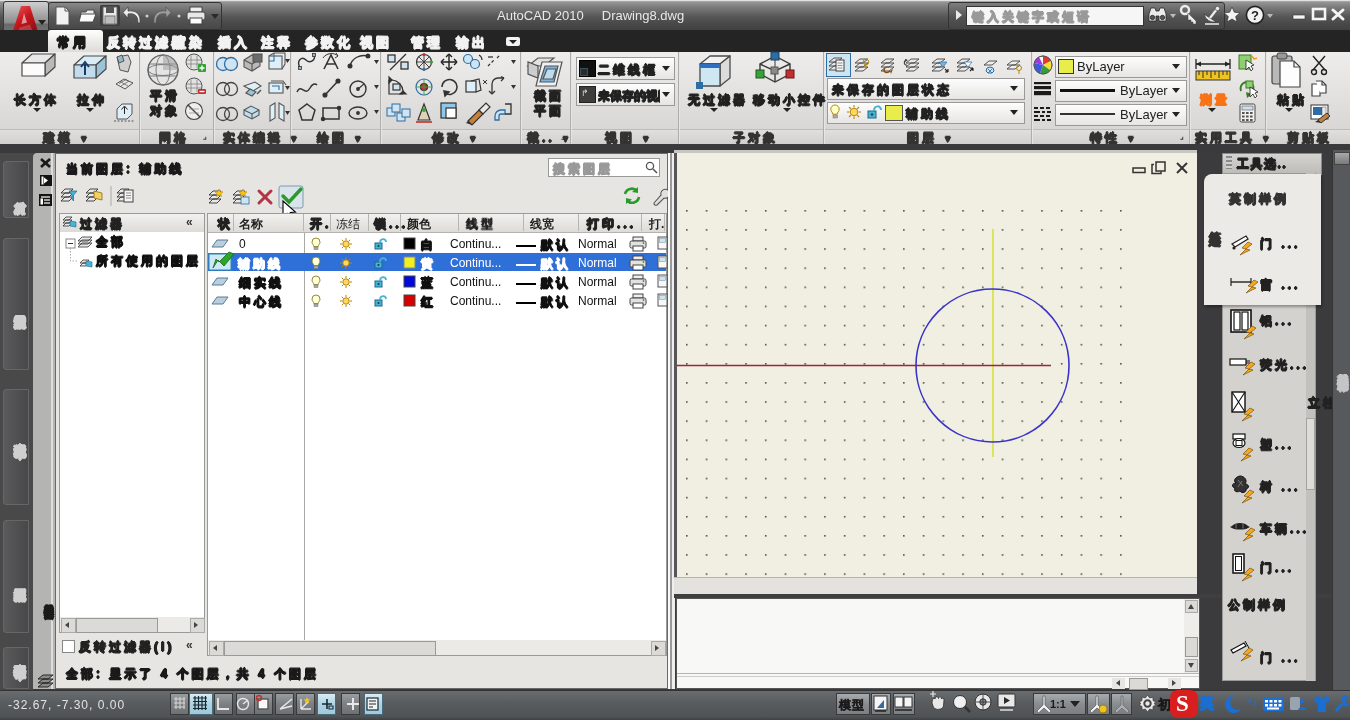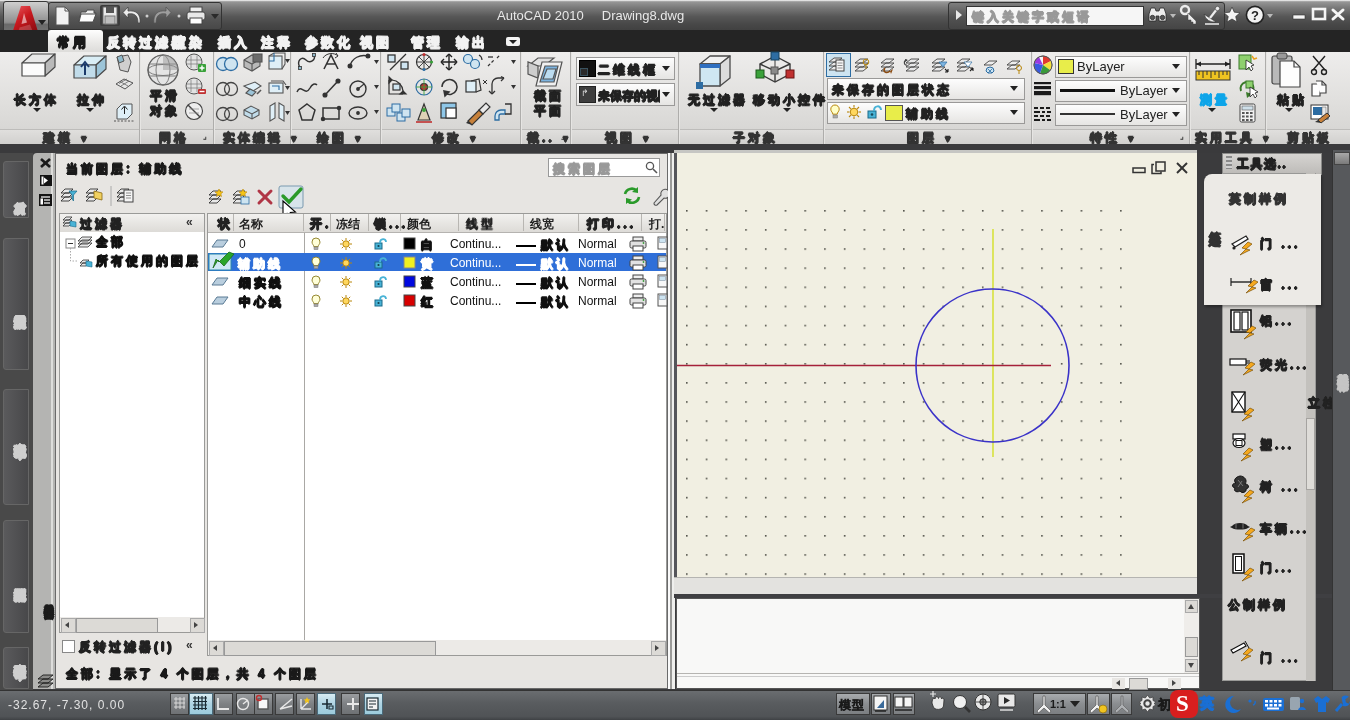--- a/index.html
+++ b/index.html
@@ -602,21 +602,21 @@
   <div class="a" style="left:1172px;top:112px;width:0;height:0;border-left:4px solid transparent;border-right:4px solid transparent;border-top:5px solid #222;"></div>
  </div>
  <div id="p-util">
   <svg style="left:1194px;top:56px" width="40" height="28" viewBox="0 0 40 28">
    <path d="M2 8 L36 8" stroke="#222" stroke-width="1.3"></path>
    <path d="M2 3 L2 13 M36 3 L36 13" stroke="#222" stroke-width="1.3"></path>
    <path d="M2 8 L7 5.5 L7 10.5 Z M36 8 L31 5.5 L31 10.5 Z" fill="#222"></path>
    <rect x="2" y="15" width="34" height="9" fill="#f0c420" stroke="#333"></rect>
    <path d="M5 15 L5 19 M9 15 L9 22 M13 15 L13 19 M17 15 L17 22 M21 15 L21 19 M25 15 L25 22 M29 15 L29 19 M33 15 L33 19" stroke="#333" stroke-width="1"></path>
   </svg>
-  <div class="tx" style="letter-spacing:3px;text-shadow:0.8px 0 currentColor,-0.8px 0 currentColor,0 0.8px currentColor,0 -0.8px currentColor;font-weight:bold;left:1200px;top:92px;font-size:12px;color:#0ea5e9;">测量</div>
+  <div class="tx" style="letter-spacing:3px;text-shadow:0.8px 0 currentColor,-0.8px 0 currentColor,0 0.8px currentColor,0 -0.8px currentColor;font-weight:bold;left:1200px;top:92px;font-size:12px;color:#f97316;">测量</div>
   <div class="a" style="left:1208px;top:108px;width:0;height:0;border-left:4px solid transparent;border-right:4px solid transparent;border-top:4px solid #222;"></div>
   <svg style="left:1238px;top:54px" width="22" height="70" viewBox="0 0 22 70">
    <g>
           <rect x="1" y="1" width="12" height="14" fill="#8ed06e" stroke="#3a7a2a"></rect>
           <path d="M8 6 L8 16 L11 13 L13 17 L15 15 L13 12 L16 11 Z" fill="#fff" stroke="#222" stroke-width="0.8"></path>
           <path d="M14 2 l2 3 l3 -1" stroke="#e8a020" stroke-width="1.5" fill="none"></path>
         </g>
    <g transform="translate(0,25)">
           <path d="M3 12 a6.5 6.5 0 1 1 6 4" fill="none" stroke="#3a7a2a" stroke-width="2"></path>
           <path d="M9 19 L8 13 L14 15 Z" fill="#3a7a2a"></path>
@@ -797,21 +797,21 @@
  <div class="a" style="left:62px;top:640px;width:11px;height:11px;background:#fff;border:1px solid #888;"></div>
  <div class="tx" style="letter-spacing:3px;text-shadow:0.8px 0 currentColor,-0.8px 0 currentColor,0 0.8px currentColor,0 -0.8px currentColor;font-weight:bold;left:79px;top:639px;font-size:12px;color:#222;">反转过滤器(I)</div>
  <div class="tx" style="left:186px;top:638px;font-size:12px;font-weight:bold;color:#333;">«</div>
 
  <div class="a" style="left:207px;top:213px;width:460px;height:443px;background:#fff;border:1px solid #9a9a98;box-sizing:border-box;"></div>
  <div class="a" style="left:208px;top:214px;width:458px;height:18px;background:linear-gradient(180deg,#f2f1ef,#dddbd7);border-bottom:1px solid #b5b3b0;"></div>
  <div id="lheaders" style="position:absolute;left:0;top:216px;font-size:12px;color:#222;">
   <div class="tx" style="letter-spacing:3px;text-shadow:0.8px 0 currentColor,-0.8px 0 currentColor,0 0.8px currentColor,0 -0.8px currentColor;font-weight:bold;left:218px;">状</div>
       <div class="tx" style="font-weight:bold;left:239px;">名称</div>
   <div class="tx" style="letter-spacing:3px;text-shadow:0.8px 0 currentColor,-0.8px 0 currentColor,0 0.8px currentColor,0 -0.8px currentColor;font-weight:bold;left:310px;">开.</div>
-      <div class="tx" style="font-weight:bold;left:336px;">冻结</div>
+      <div class="tx" style="font-weight:normal;left:336px;">冻结</div>
   <div class="tx" style="letter-spacing:3px;text-shadow:0.8px 0 currentColor,-0.8px 0 currentColor,0 0.8px currentColor,0 -0.8px currentColor;font-weight:bold;left:374px;">锁...</div>
       <div class="tx" style="font-weight:bold;left:407px;">颜色</div>
   <div class="tx" style="letter-spacing:3px;text-shadow:0.8px 0 currentColor,-0.8px 0 currentColor,0 0.8px currentColor,0 -0.8px currentColor;font-weight:normal;left:466px;text-align:center;">线型</div>
       <div class="tx" style="font-weight:bold;left:530px;">线宽</div>
   <div class="tx" style="letter-spacing:3px;text-shadow:0.8px 0 currentColor,-0.8px 0 currentColor,0 0.8px currentColor,0 -0.8px currentColor;font-weight:bold;left:587px;">打印...</div>
       <div class="tx" style="font-weight:bold;left:649px;">打.</div>
  </div>
  <div id="lcolsep">
   <div class="a" style="left:304px;top:233px;width:1px;height:407px;background:#aaa8a5;"></div>
   <div class="csep" style="left:233px;"></div>

